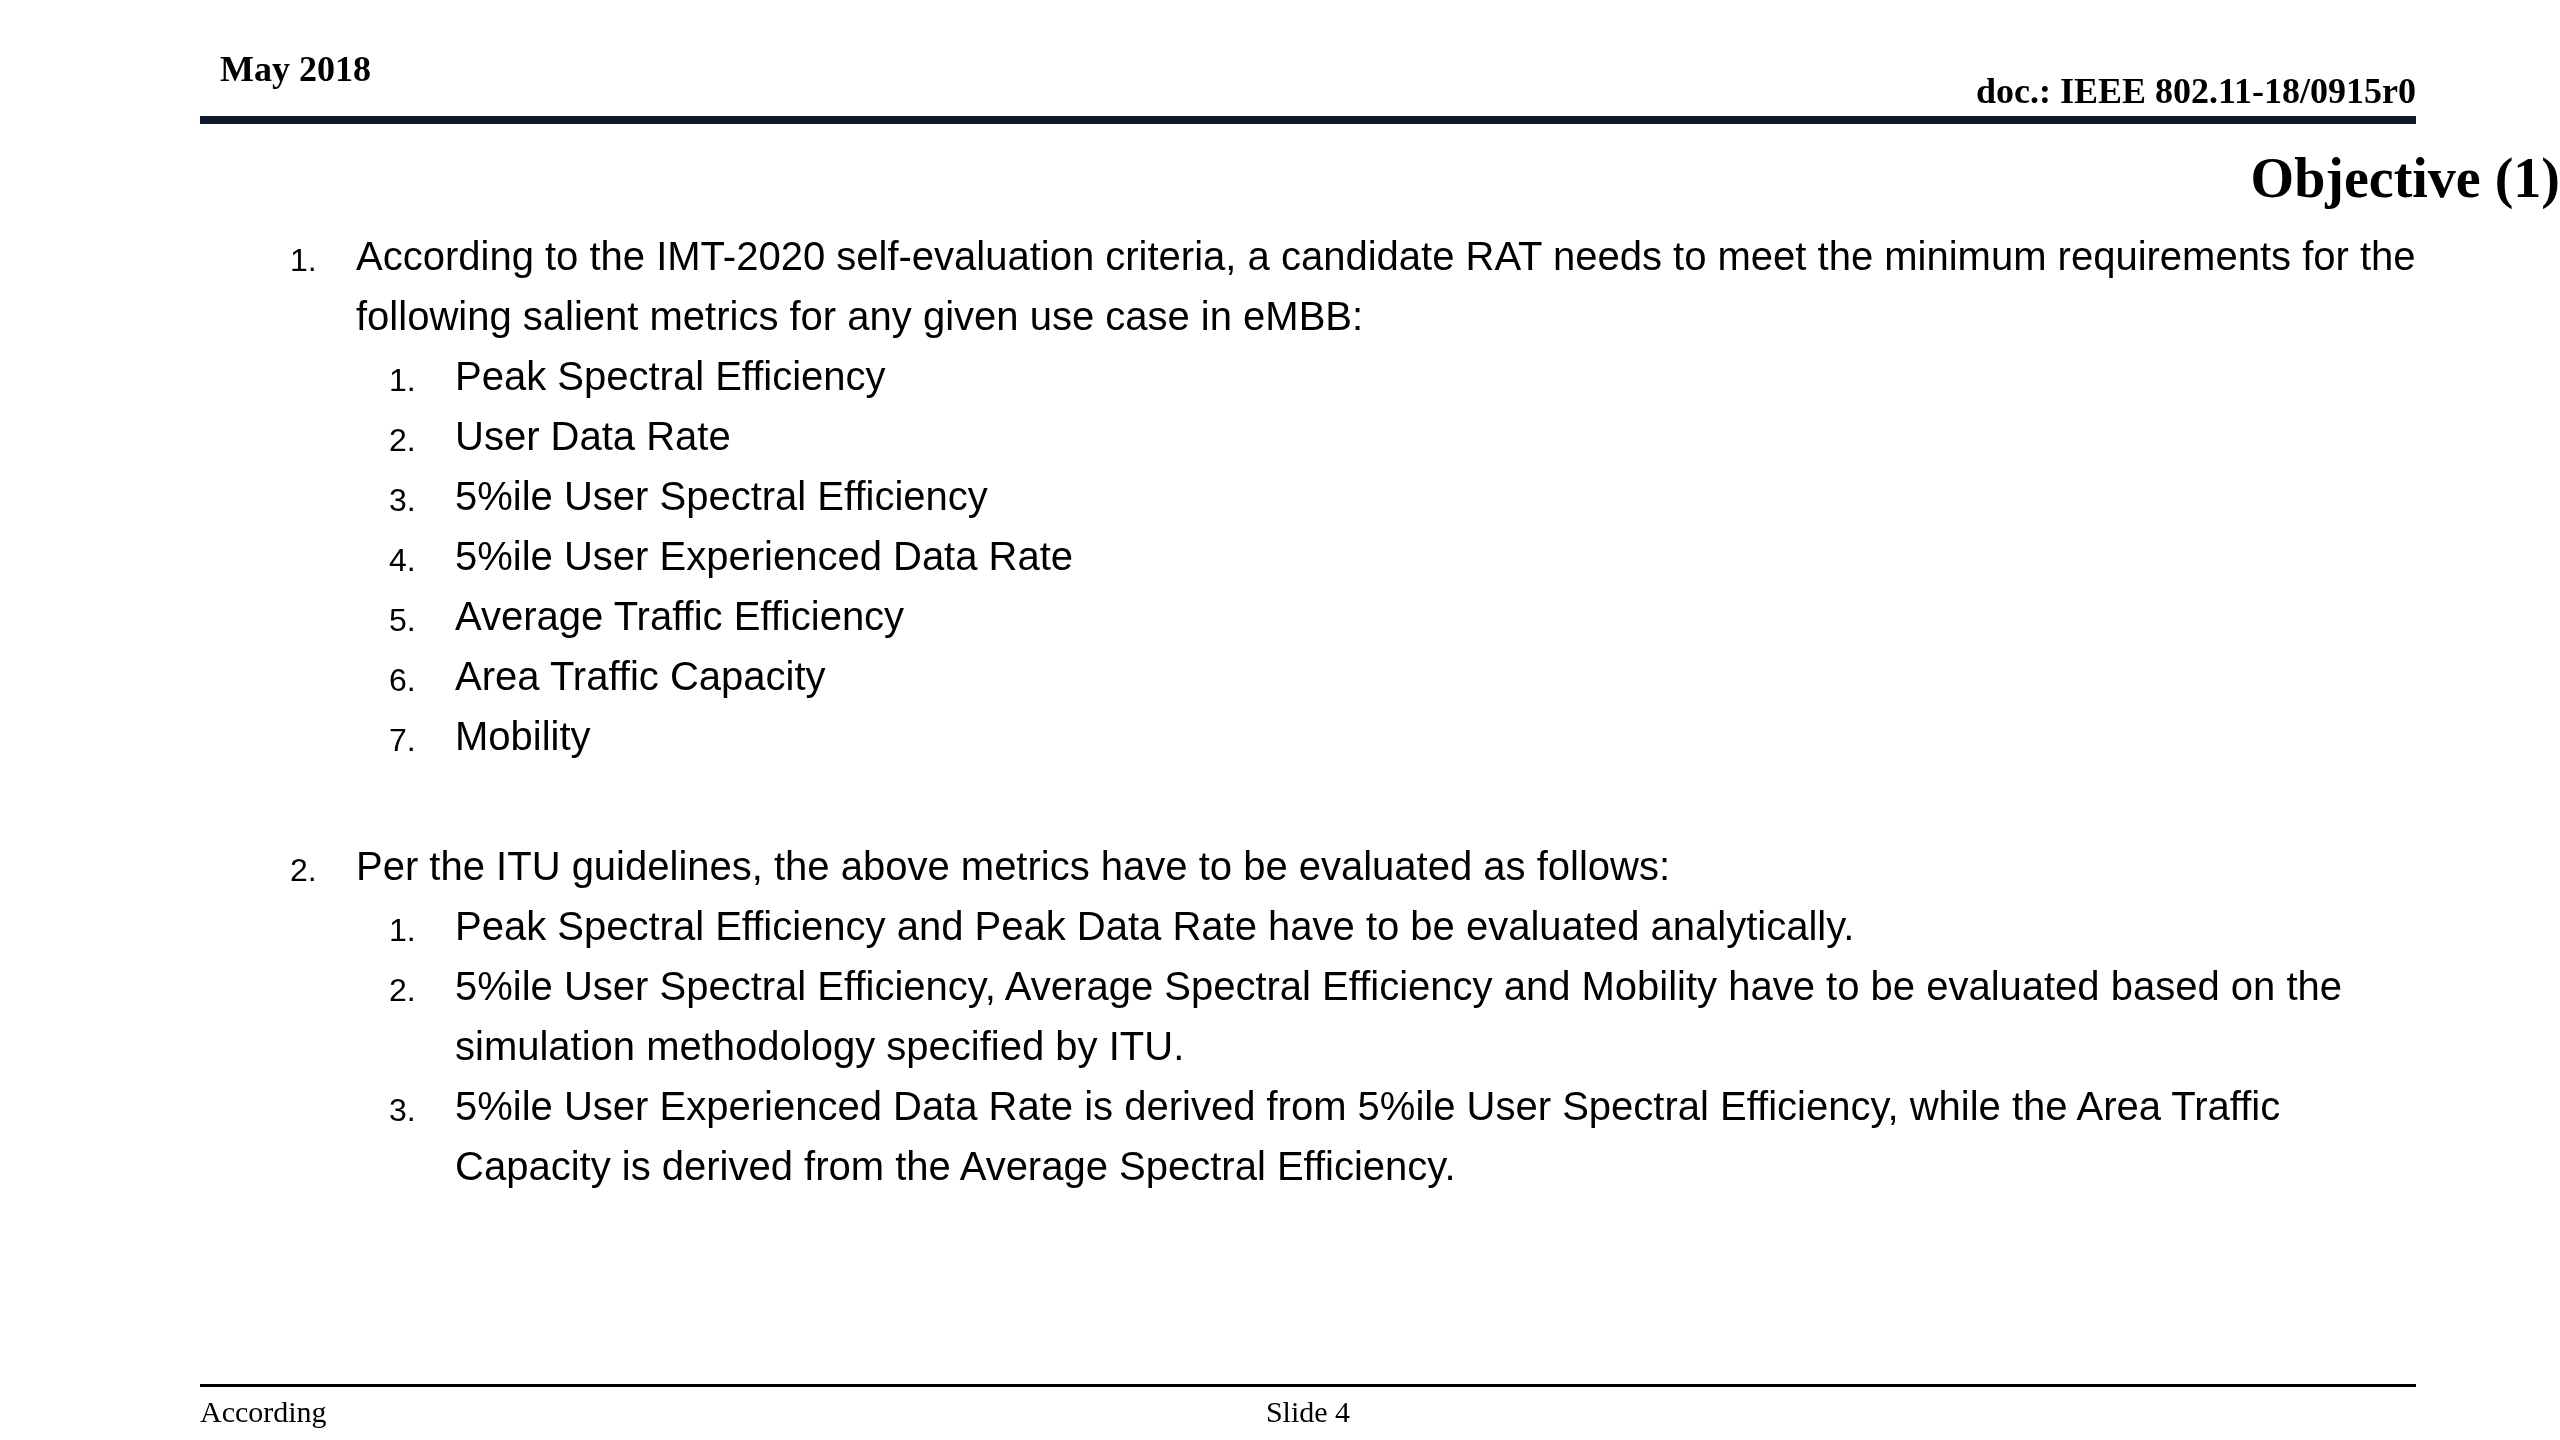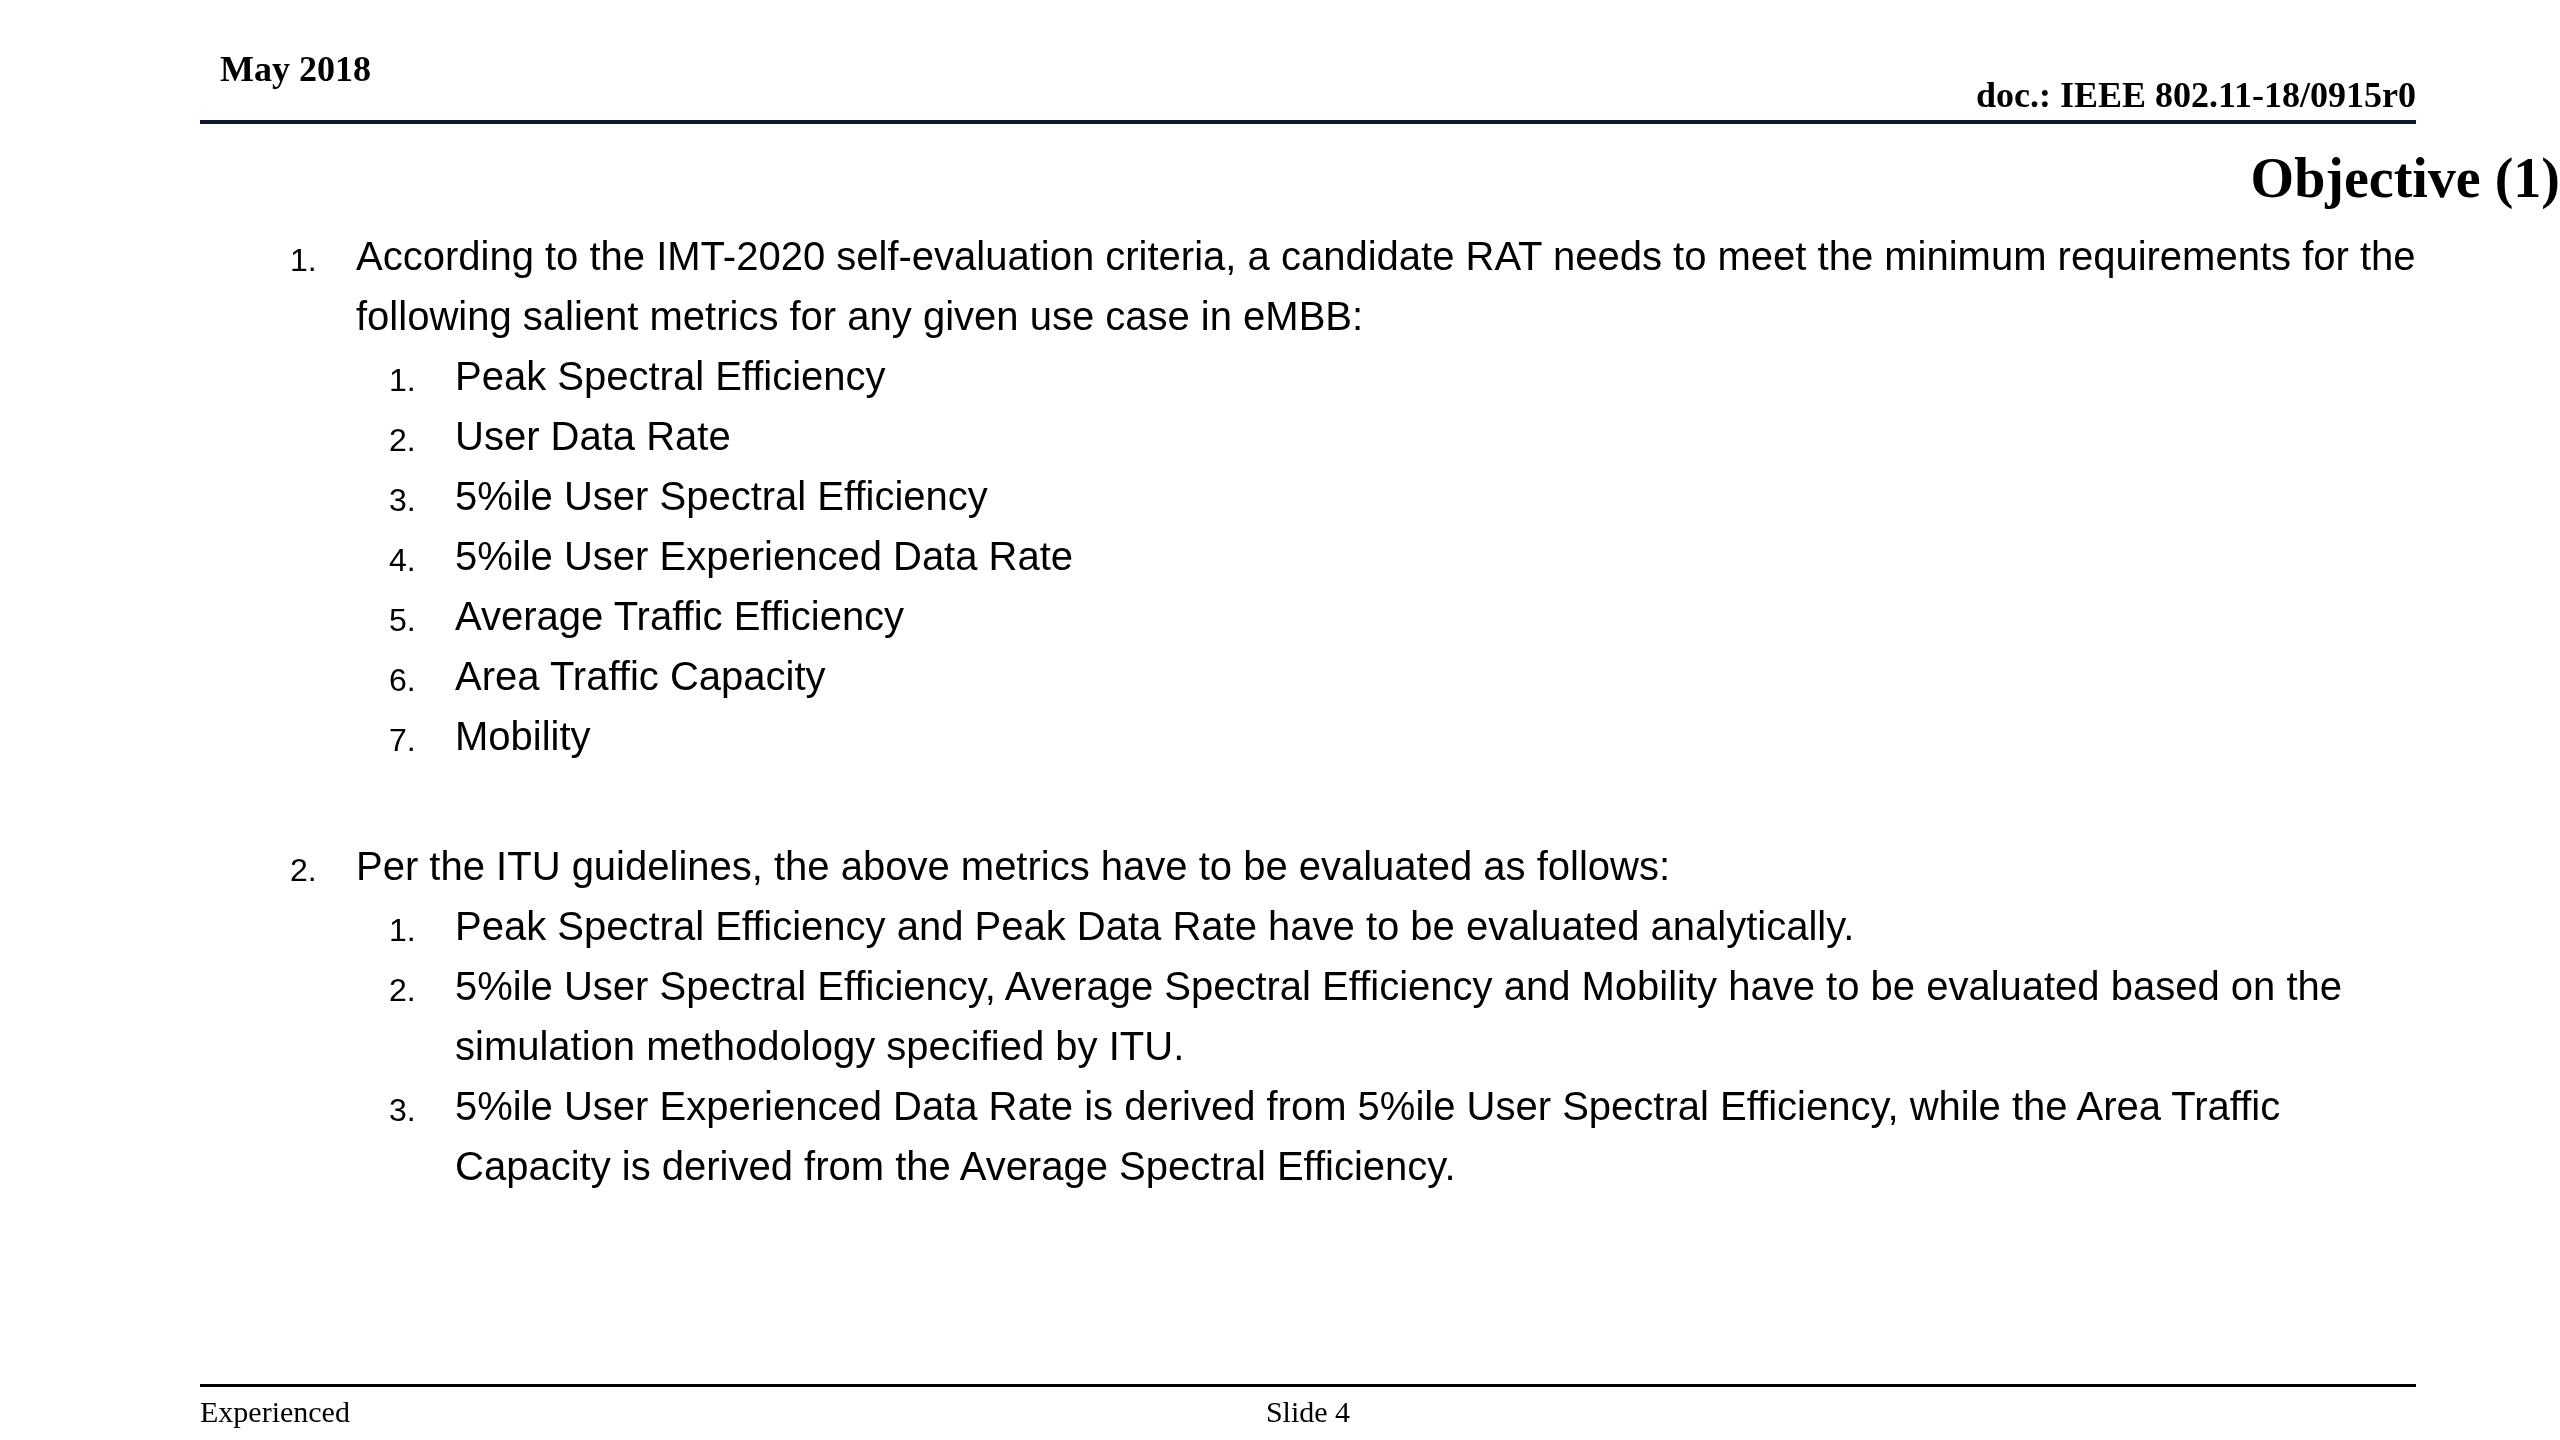--- a/index.html
+++ b/index.html
@@ -14,21 +14,21 @@
     width: 2560px; height: 1440px;
     background: #ffffff;
     overflow: hidden;
   }
 
   
   .header {
     position: absolute;
     left: 200px; top: 48px;
     width: 2216px; height: 76px;
-    border-bottom: 4px solid #0f172a;
+    border-bottom: 8px solid #0f172a;
     font-family: "Liberation Serif", serif;
     font-weight: bold;
     font-size: 36px;
   }
   .header-date { position: absolute; left: 20px; top: 0; white-space: nowrap; }
   .header-doc  { position: absolute; right: 0; bottom: 4px; white-space: nowrap; margin-left: 23px; }
 
   
   .title {
     position: absolute;
@@ -108,17 +108,17 @@
         <ol class="l2">
           <li>Peak Spectral Efficiency and Peak Data Rate have to be evaluated analytically.</li>
           <li>5%ile User Spectral Efficiency, Average Spectral Efficiency and Mobility have to be evaluated based on the simulation methodology specified by ITU.</li>
           <li>5%ile User Experienced Data Rate is derived from 5%ile User Spectral Efficiency, while the Area Traffic Capacity is derived from the Average Spectral Efficiency.</li>
         </ol>
       </li>
     </ol>
   </div>
 
   <div class="footer">
-    <div class="footer-left">Experienced</div>
+    <div class="footer-left">According</div>
     <div class="footer-center">Slide 4</div>
   </div>
 
 </div>
 
 </body></html>

